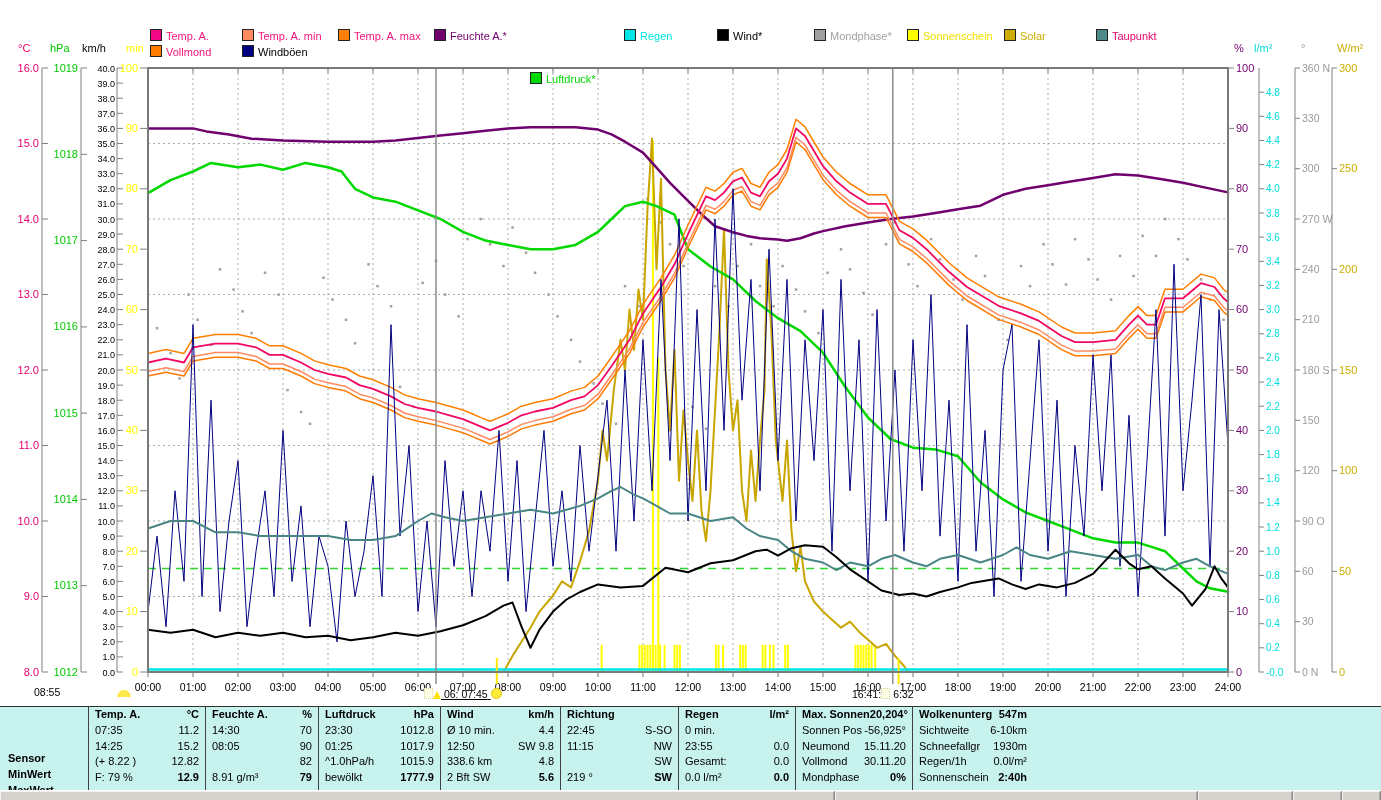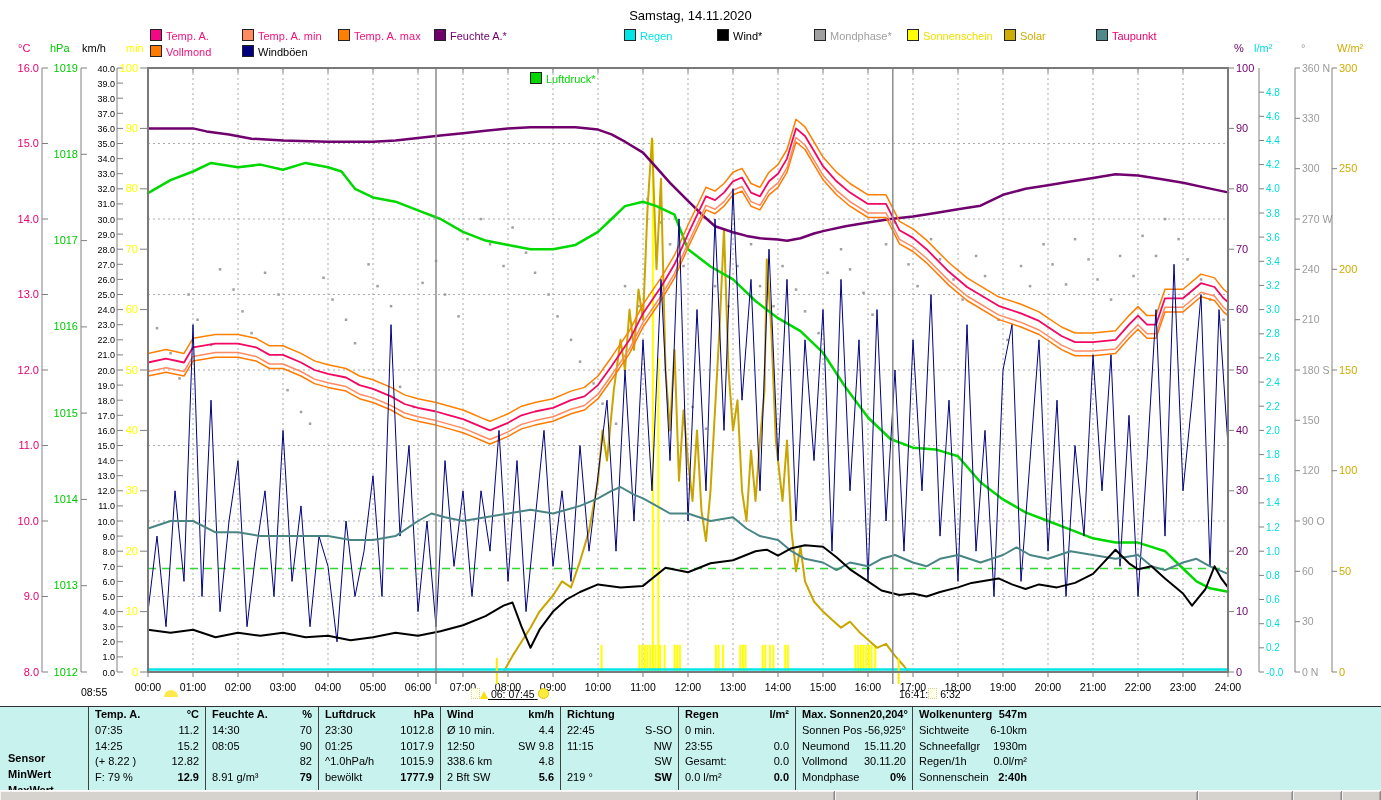--- a/index.html
+++ b/index.html
@@ -6,21 +6,21 @@
   #screen{position:relative;width:1381px;height:800px;background:#ffffff;overflow:hidden;
           font-family:"Liberation Sans",sans-serif;-webkit-font-smoothing:none;}
   #page-title{position:absolute;top:8px;left:0;width:100%;text-align:center;
               font-size:13px;color:#000;}
   #legend{position:absolute;top:0;left:0;width:100%;height:64px;}
   .lg-item{position:absolute;height:12px;font-size:11px;white-space:nowrap;}
   .lg-box{display:inline-block;width:10px;height:10px;border:1px solid #222;
           vertical-align:-1px;margin-right:4px;}
   #chart-wrap{position:absolute;top:0;left:0;}
   svg text{font-family:"Liberation Sans",sans-serif;}
-  .annot{position:absolute;font-size:10.5px;color:#000;white-space:nowrap;margin-left:47px;}
+  .annot{position:absolute;font-size:10.5px;color:#000;white-space:nowrap;}
   .sun-icon{display:inline-block;width:9px;height:9px;border-radius:50%;
             background:#ffec3d;border:1px solid #e0c400;vertical-align:-1px;}
   .moon-icon{display:inline-block;width:7px;height:9px;border:1px dotted #cfcf9a;
              background:#ffffe8;vertical-align:-1px;}
   .rise-icon{display:inline-block;width:0;height:0;border-left:4px solid transparent;
              border-right:4px solid transparent;border-bottom:8px solid #ffe000;
              vertical-align:-1px;}
   .daylen-icon{display:inline-block;width:14px;height:7px;border-radius:50% 50% 0 0/100% 100% 0 0;
              background:#ffe94a;vertical-align:-1px;}
   #bottom-table{position:absolute;top:706px;left:0;width:1381px;height:84px;
@@ -33,21 +33,20 @@
   .t-cell .rv{text-align:right;}
   .b{font-weight:bold;}
   #status-bar{position:absolute;top:790px;left:0;width:1381px;height:10px;
               background:#d6d3ce;border-top:1px solid #fff;display:flex;}
   .sb-seg{height:100%;border-right:1px solid #8a8a8a;box-shadow:inset 1px 1px 0 #f4f3f1, inset -1px 0 0 #aaa;}
 </style>
 </head>
 <body>
 
 <div id="screen">
-  <div id="page-title">Samstag, 14.11.2020</div>
   <div id="legend">
       <span class="lg-item" style="left: 150px; top: 29px; color: rgb(242, 19, 123);"><span class="lg-box" style="background: rgb(242, 8, 132);"></span><span>Temp. A.</span></span>
       <span class="lg-item" style="left: 242px; top: 29px; color: rgb(242, 19, 123);"><span class="lg-box" style="background: rgb(255, 138, 95);"></span><span>Temp. A. min</span></span>
       <span class="lg-item" style="left: 338px; top: 29px; color: rgb(242, 19, 123);"><span class="lg-box" style="background: rgb(255, 128, 0);"></span><span>Temp. A. max</span></span>
       <span class="lg-item" style="left: 434px; top: 29px; color: rgb(112, 0, 110);"><span class="lg-box" style="background: rgb(112, 0, 110);"></span><span>Feuchte A.*</span></span>
       <span class="lg-item" style="left: 530px; top: 29px; color: rgb(0, 216, 0); margin-top: 43px;"><span class="lg-box" style="background: rgb(0, 216, 0);"></span><span>Luftdruck*</span></span>
       <span class="lg-item" style="left: 624px; top: 29px; color: rgb(0, 230, 230);"><span class="lg-box" style="background: rgb(0, 230, 230);"></span><span>Regen</span></span>
       <span class="lg-item" style="left: 717px; top: 29px; color: rgb(0, 0, 0);"><span class="lg-box" style="background: rgb(0, 0, 0);"></span><span>Wind*</span></span>
       <span class="lg-item" style="left: 814px; top: 29px; color: rgb(160, 160, 160);"><span class="lg-box" style="background: rgb(160, 160, 160);"></span><span>Mondphase*</span></span>
       <span class="lg-item" style="left: 907px; top: 29px; color: rgb(240, 224, 0);"><span class="lg-box" style="background: rgb(255, 255, 0);"></span><span>Sonnenschein</span></span>

